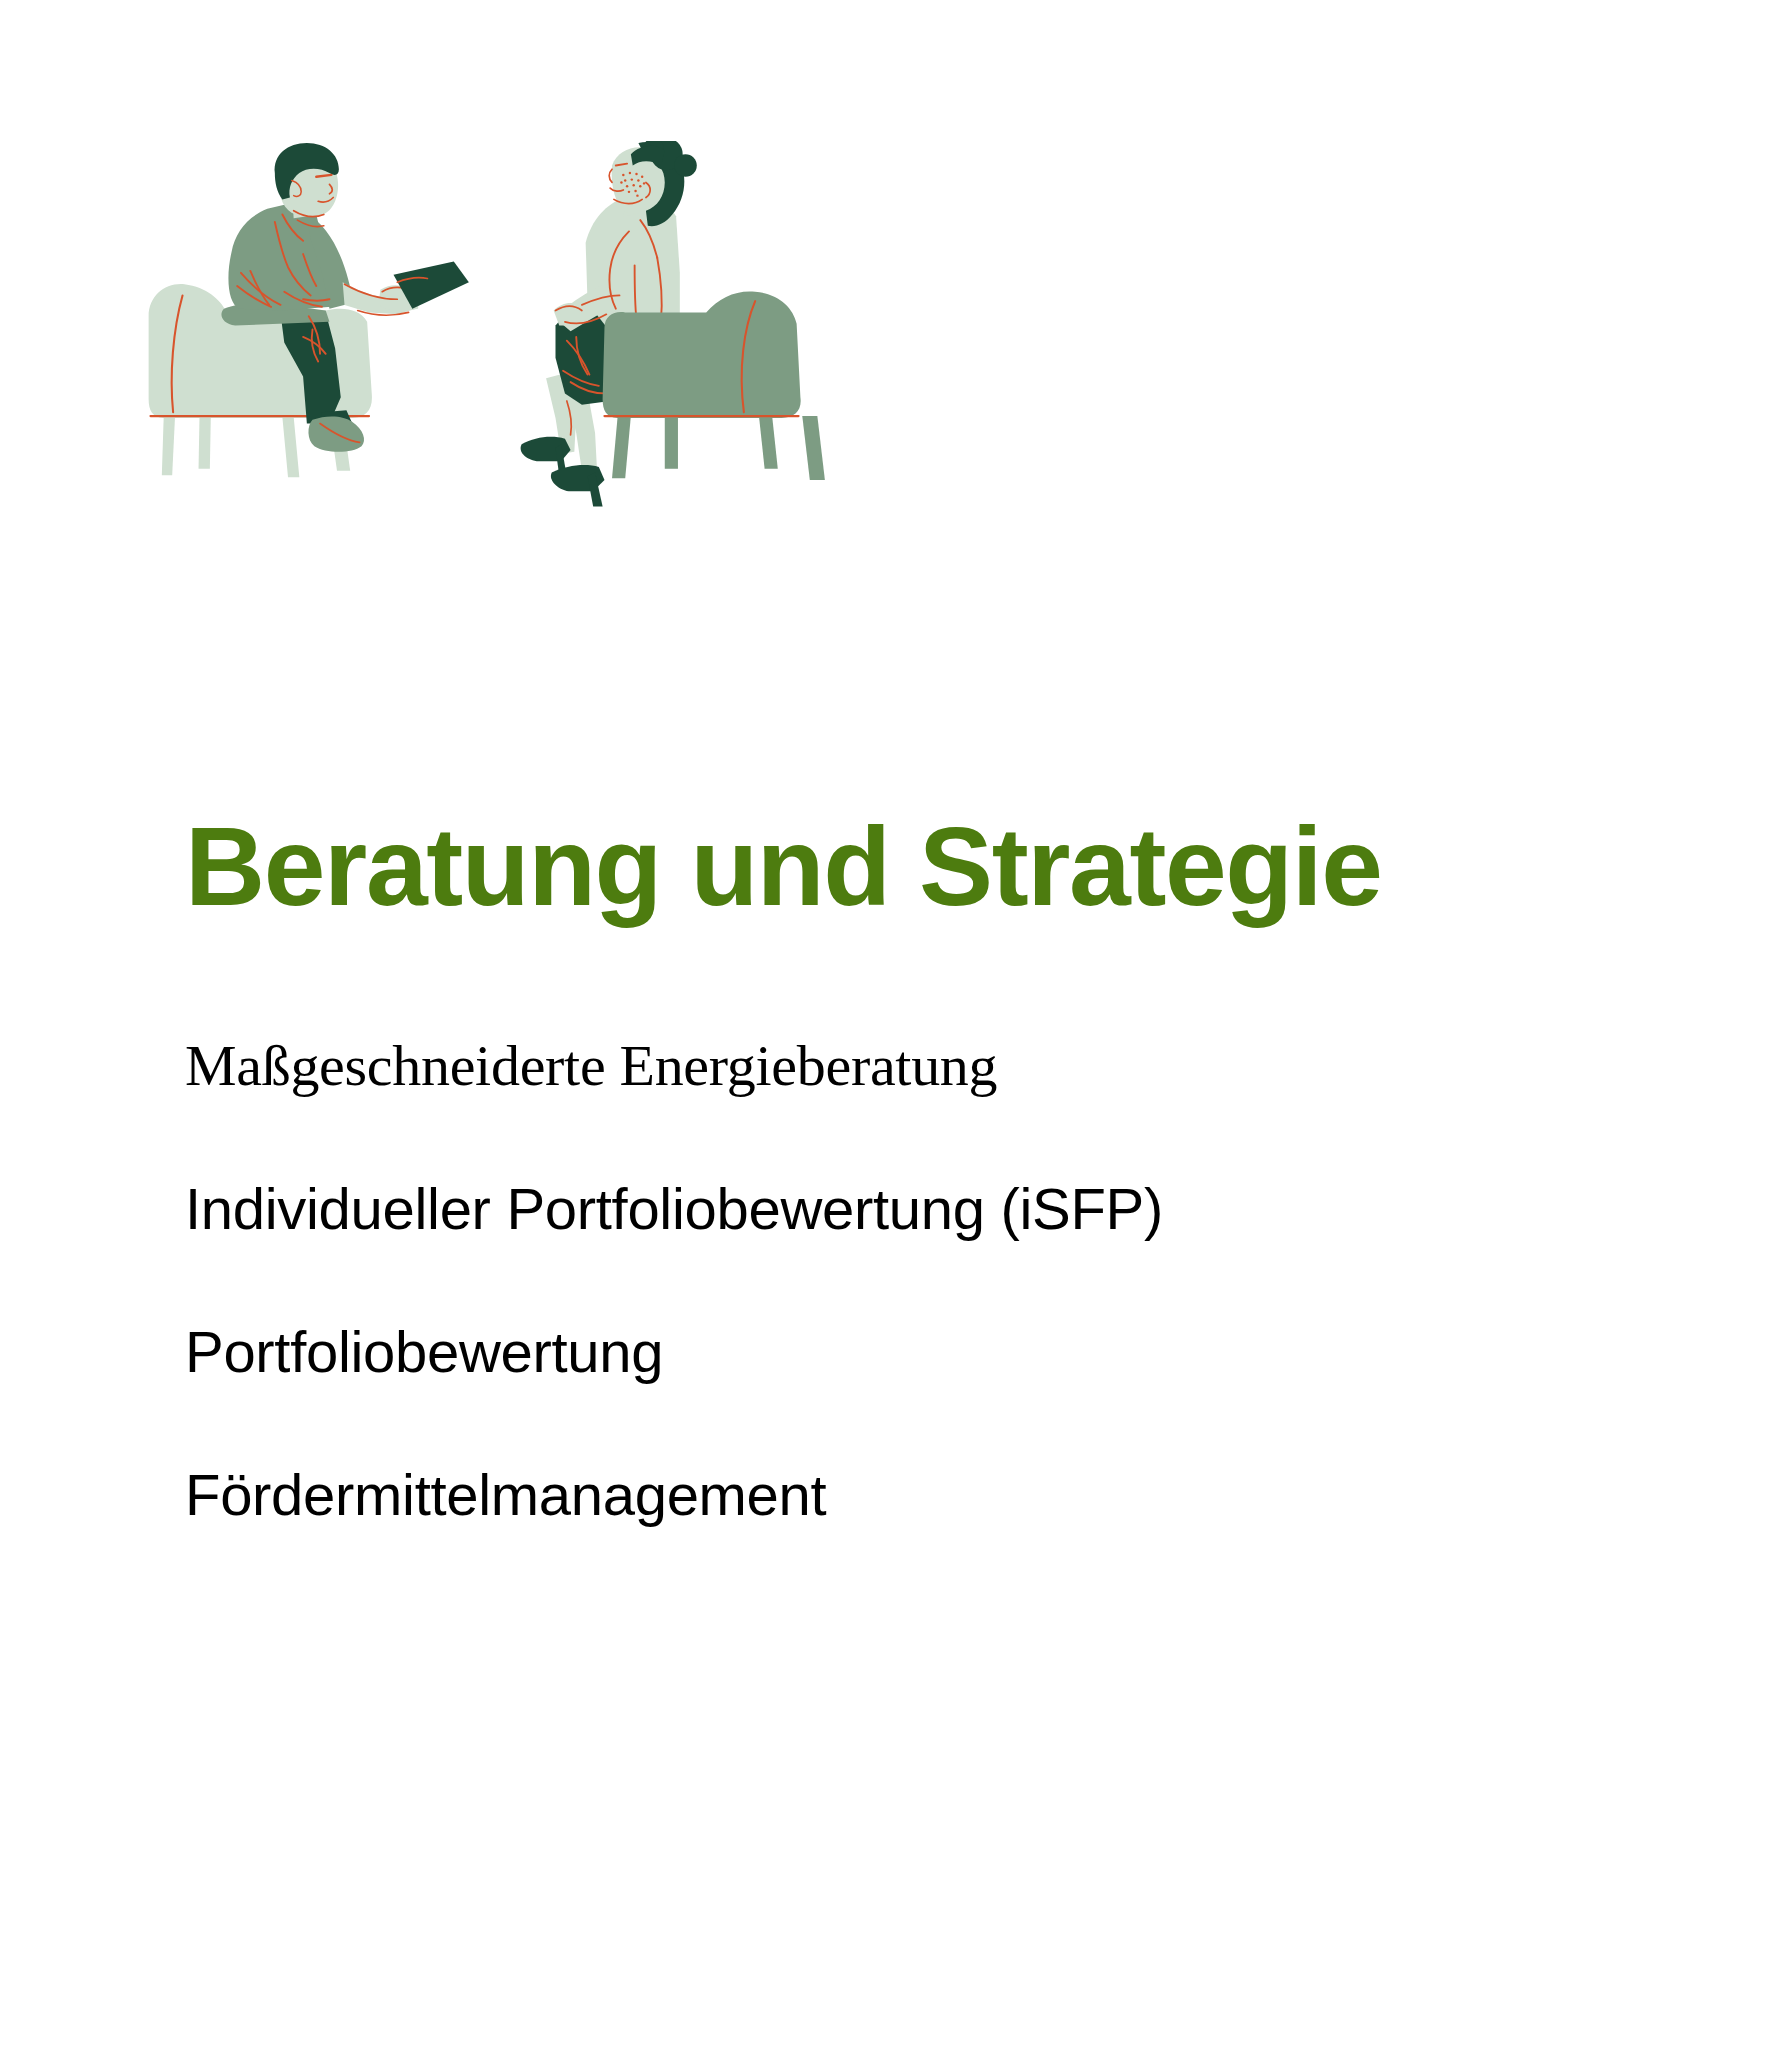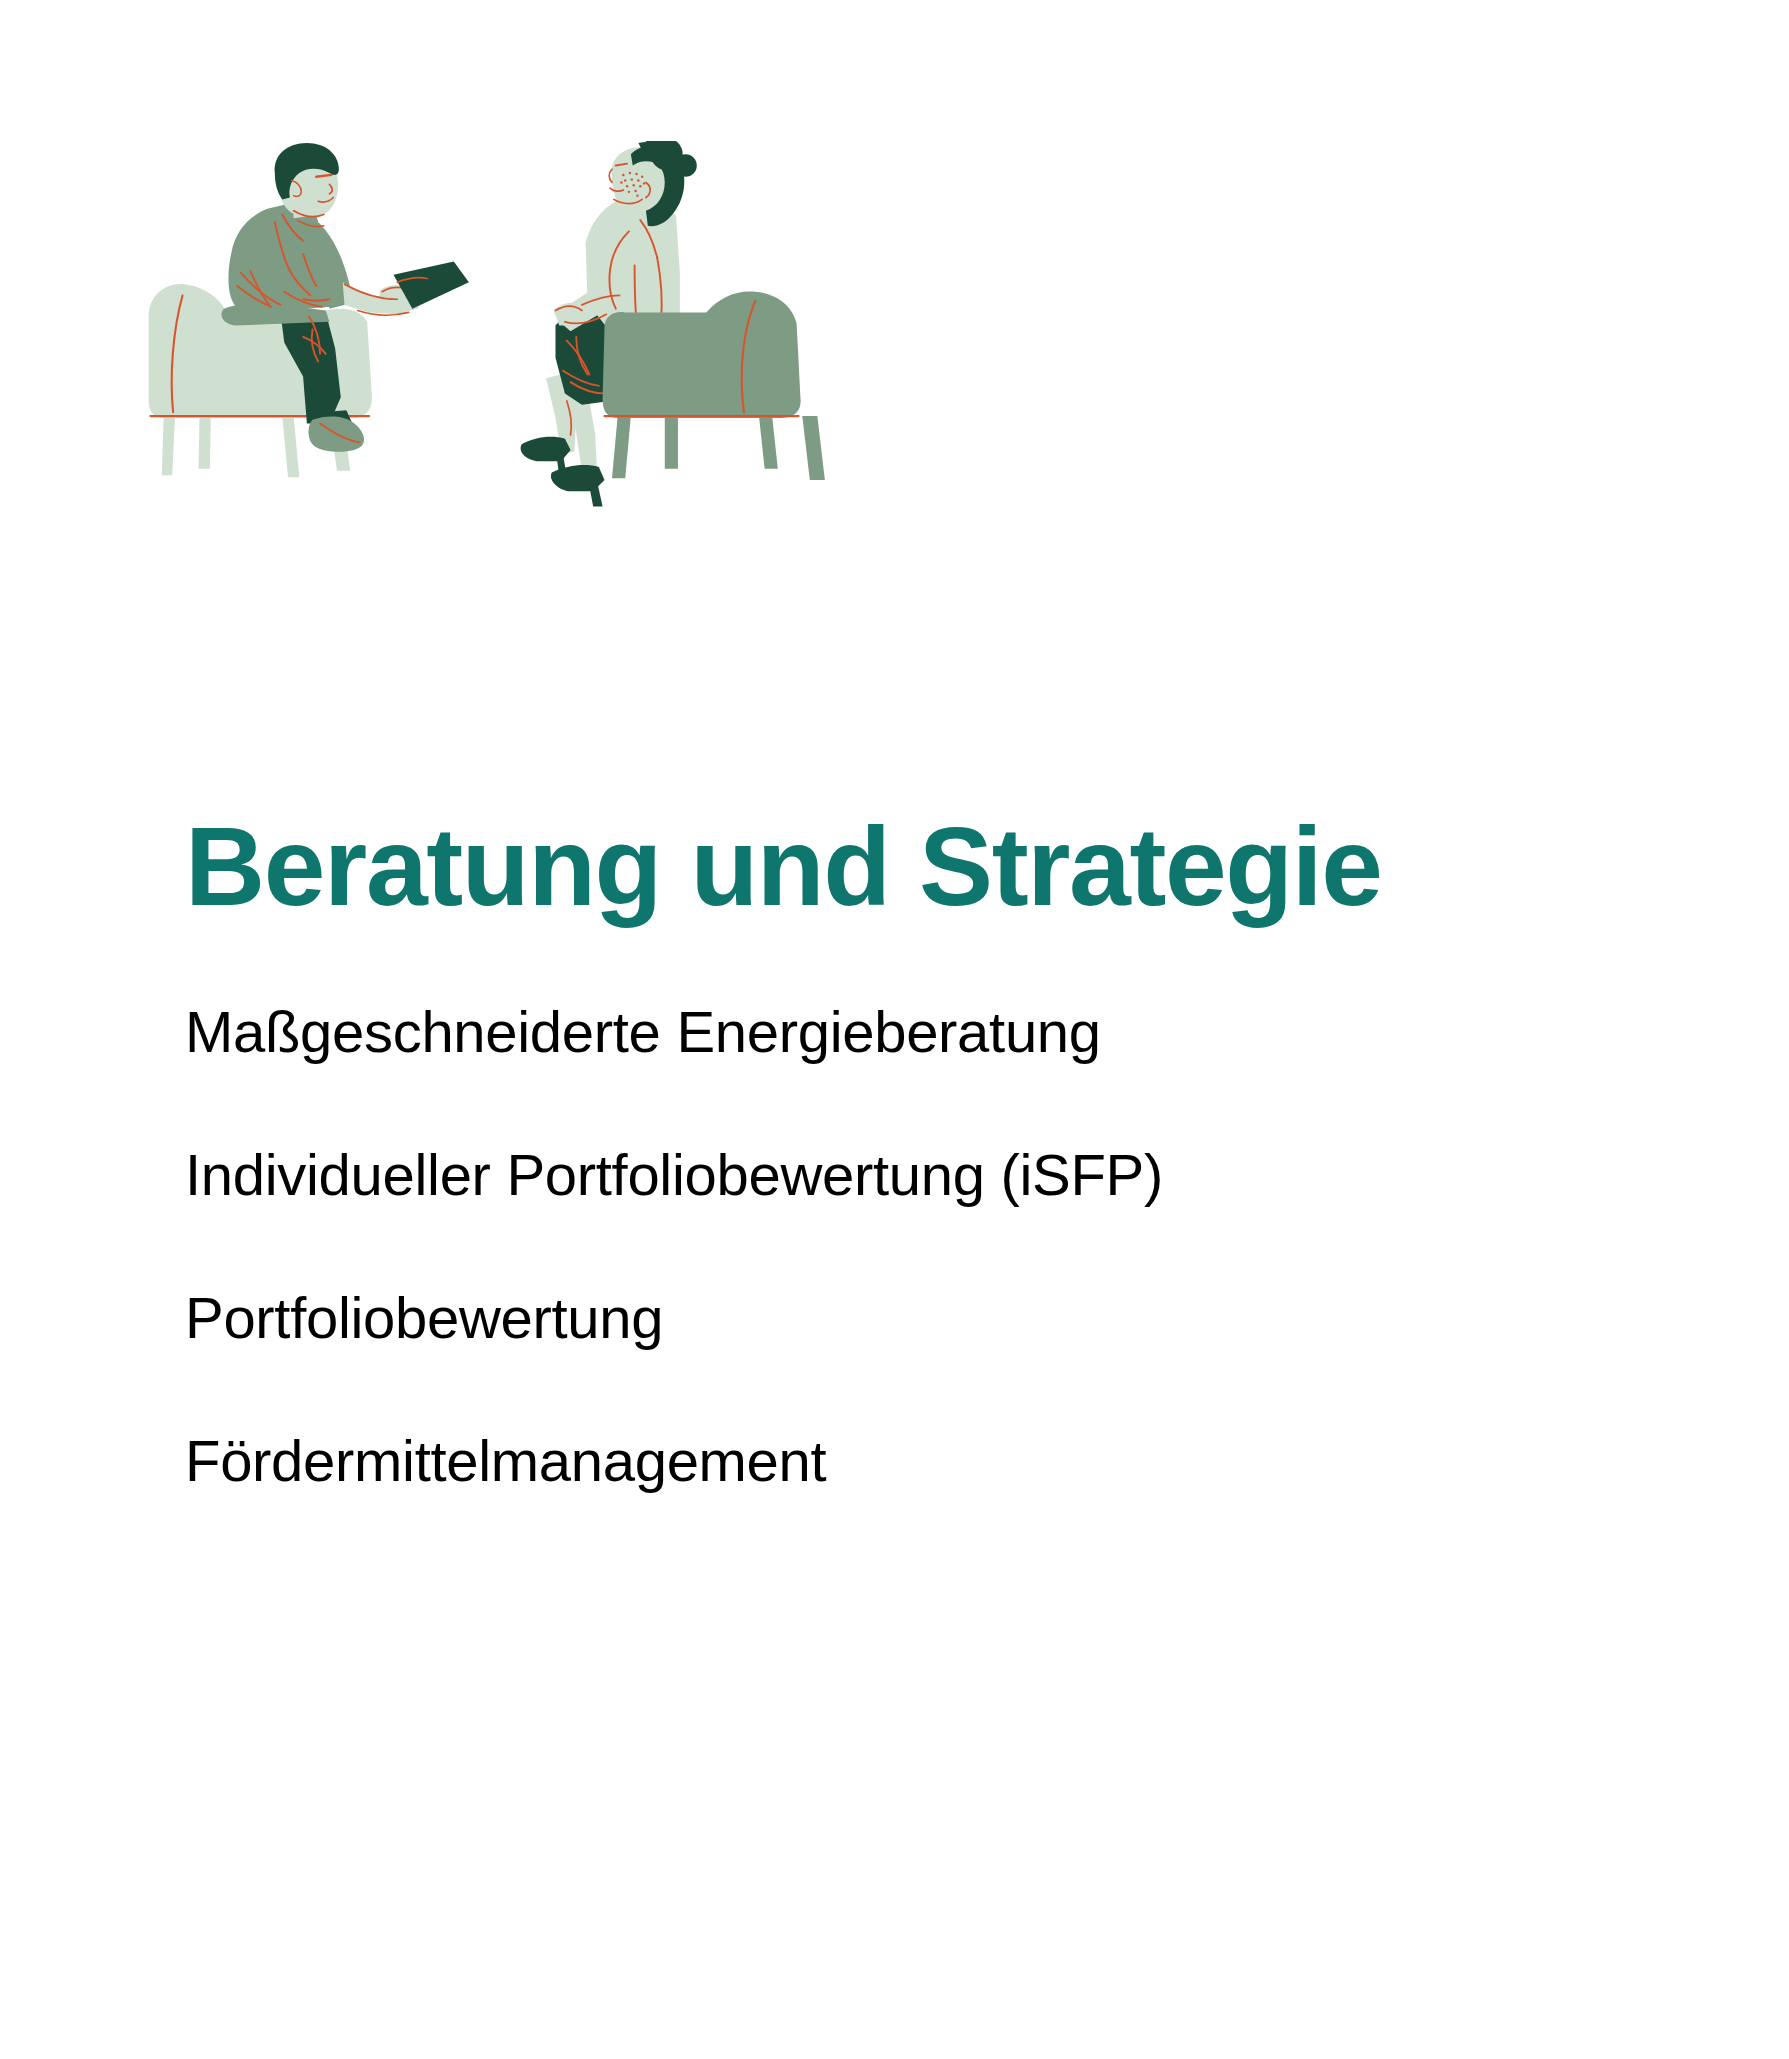--- a/index.html
+++ b/index.html
@@ -43,40 +43,40 @@
     position: absolute;
     left: 185px;
     top: 812px;
     width: 1469px;
   }
 
   #page-title {
     font-size: 111px;
     font-weight: bold;
     line-height: 1.0;
-    color: #0f766e;
+    color: #4d7c0f;
     letter-spacing: -1.4px;
     margin: 0 0 0 0;
     white-space: nowrap;
   }
 
   #service-list {
     list-style: none;
     margin: 0;
     padding: 0;
   }
   #service-list li {
     font-size: 58px;
     font-weight: normal;
     line-height: 1.0;
     color: #000000;
     letter-spacing: -0.3px;
     white-space: nowrap;
   }
-  #service-list li.item-0 { margin-top: 80px; }
+  #service-list li.item-0 { margin-top: 114px; font-family: Liberation Serif, serif; }
   #service-list li.item-1,
   #service-list li.item-2,
   #service-list li.item-3,
   #service-list li.item-4 { margin-top: 85px; }
 </style>
 </head>
 <body>
 
 <div id="card">
 

